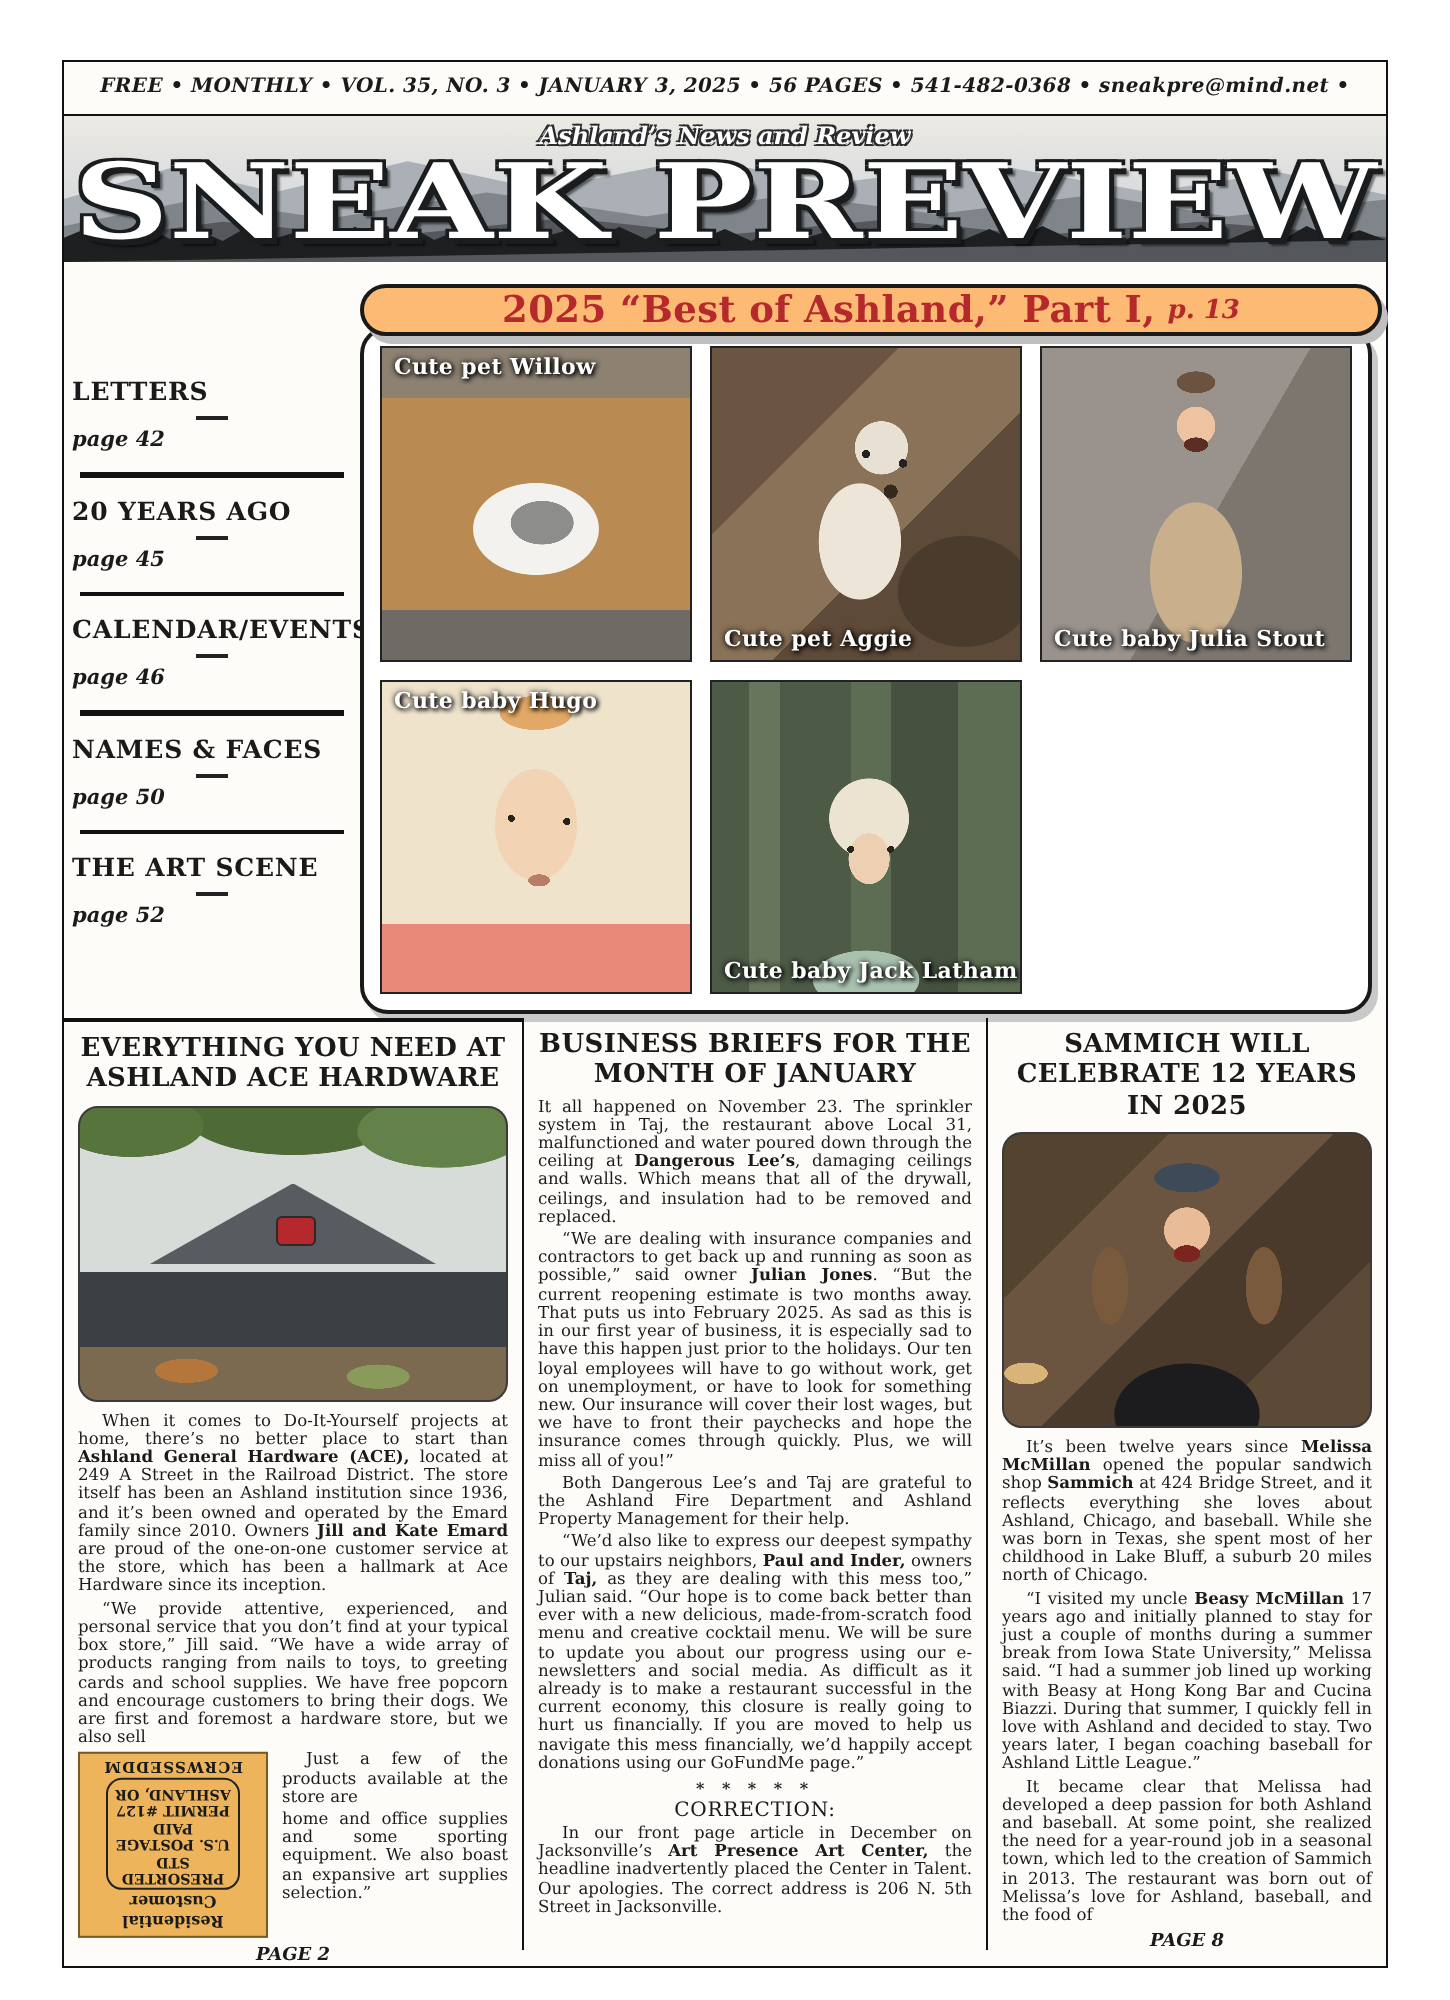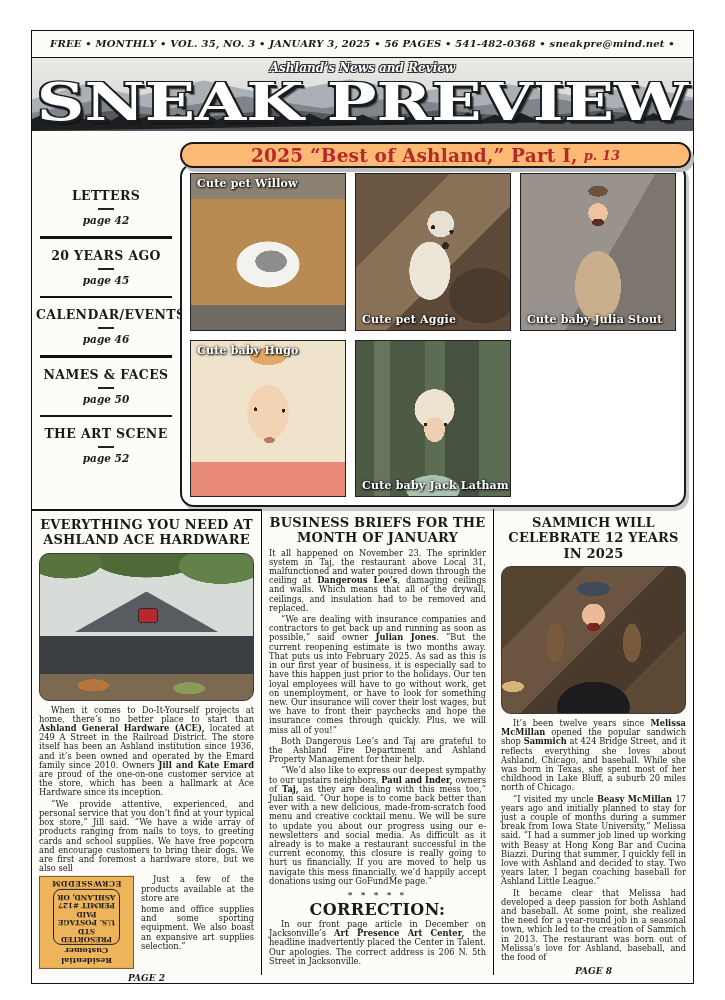--- a/index.html
+++ b/index.html
@@ -20,21 +20,21 @@
   .tagline{position:absolute;top:3px;left:0;right:0;text-align:center;color:#fff;font-weight:bold;font-style:italic;font-size:12px;text-shadow:1px 1px 0 #2a2c2e,-1px -1px 0 #2a2c2e,1px -1px 0 #2a2c2e,-1px 1px 0 #2a2c2e;z-index:4;}
   .mast-title{position:absolute;top:14px;left:0;right:0;text-align:center;z-index:4;white-space:nowrap;color:#fff;font-weight:bold;font-size:52px;line-height:60px;transform:scaleX(1.27);transform-origin:center;text-shadow:2px 3px 0 #1a1c1e,-1.5px -1.5px 0 #1a1c1e,1.5px -1.5px 0 #1a1c1e,-1.5px 1.5px 0 #1a1c1e,3px 4px 1px rgba(0,0,0,.5);}
 
   
   .banner{position:absolute;left:148px;top:111px;width:511px;height:26px;box-sizing:border-box;background:#fdba74;border:2px solid #1a1a1a;border-radius:14px;box-shadow:3px 4px 0 #bfbfbf;display:flex;align-items:center;justify-content:center;gap:6px;z-index:6;}
   .banner .btxt{color:#b5282c;font-weight:bold;font-size:18.5px;letter-spacing:.2px;}
   .banner .pref{color:#b5282c;font-weight:bold;font-style:italic;font-size:13px;}
 
   
   .content-row{display:flex;height:378px;}
-  .sidebar{width:148px;box-sizing:border-box;padding:48px 4px 0 4px;text-align:center;}
+  .sidebar{width:148px;box-sizing:border-box;padding:48px 4px 0 4px;}
   .sb-item{padding:9px 0 10px 0;}
   .sb-label{font-weight:bold;font-size:12.5px;letter-spacing:.4px;}
   .sb-dash{width:16px;height:2px;background:#222;margin:5px auto 4px auto;}
   .sb-page{font-style:italic;font-weight:bold;font-size:10.5px;}
   .sb-rule{height:2.5px;background:#111;margin:0 4px;}
 
   .photo-box{flex:1;margin:32px 7px 2px 0;box-sizing:border-box;background:#fff;border:2px solid #1a1a1a;border-radius:14px;box-shadow:3px 4px 0 #c9c9c9;padding:8px;display:grid;grid-template-columns:1fr 1fr 1fr;grid-template-rows:1fr 1fr;gap:9px;}
   .photo{position:relative;border:1px solid #222;overflow:hidden;margin:0;}
   .cap{position:absolute;left:6px;color:#fff;font-weight:bold;font-size:11px;letter-spacing:.2px;text-shadow:1px 1px 2px #000,0 0 3px #000;z-index:2;white-space:nowrap;}
   .cap-top{top:3px;}
@@ -59,21 +59,21 @@
   .ace-photo{background:radial-gradient(ellipse 60px 26px at 12% 6%,#57743c 60%,transparent 61%),radial-gradient(ellipse 70px 30px at 85% 8%,#63824a 60%,transparent 61%),radial-gradient(ellipse 90px 34px at 50% 2%,#4e6a36 60%,transparent 61%),radial-gradient(ellipse 26px 10px at 25% 90%,#b5763c 60%,transparent 61%),radial-gradient(ellipse 26px 10px at 70% 92%,#8a9a5a 60%,transparent 61%),linear-gradient(180deg,#d8dcd8 0 56%,#3c4044 56% 82%,#7c6a50 82% 100%);}
   .ace-roof{position:absolute;left:16%;right:16%;top:26%;height:28%;background:#585c61;clip-path:polygon(50% 0,100% 100%,0 100%);}
   .ace-badge{position:absolute;left:calc(50% - 9px);top:37%;width:18px;height:13px;background:#b5282c;border-radius:3px;border:1px solid #2a2a2a;}
   .sammich-photo{background:radial-gradient(ellipse 11px 7px at 50% 41%,#7e2420 60%,transparent 61%),radial-gradient(circle 19px at 50% 33%,#e9bb97 60%,transparent 61%),radial-gradient(ellipse 27px 12px at 50% 15%,#3e4a58 60%,transparent 61%),radial-gradient(ellipse 15px 32px at 29% 52%,#7a5a3c 60%,transparent 61%),radial-gradient(ellipse 15px 32px at 71% 52%,#7a5a3c 60%,transparent 61%),radial-gradient(ellipse 60px 42px at 50% 96%,#1c1c1e 60%,transparent 61%),radial-gradient(ellipse 18px 9px at 6% 82%,#d8b478 60%,transparent 61%),linear-gradient(135deg,#54432f 0 25%,#6b5540 25% 50%,#493a2b 50% 75%,#5d4a36 75% 100%);}
 
   .para{font-size:8.3px;line-height:9.2px;text-align:justify;text-indent:12px;margin:0 0 2px 0;}
   .noindent{text-indent:0;}
   .wrapzone{overflow:visible;}
   .wrapzone::after{content:"";display:block;clear:both;}
   .stars{text-align:center;font-size:8px;letter-spacing:3px;font-weight:bold;margin:1px 0;}
-  .corr-title{text-align:center;font-weight:bold;font-size:16px;letter-spacing:.4px;margin:0 0 1px 0;}
+  .corr-title{text-align:center;font-weight:normal;font-size:10px;letter-spacing:.4px;margin:0 0 1px 0;}
   .pageref{margin-top:auto;text-align:center;font-weight:bold;font-style:italic;font-size:9px;padding-top:2px;}
 
   
   .mail-label{float:left;width:95px;box-sizing:border-box;margin:1px 7px 2px 0;padding:2px 1px;background:#edb45c;border:1px solid #7a5a20;transform:rotate(180deg);}
   .ml-recipient{text-align:center;font-weight:bold;font-size:8px;}
   .ml-permit{border:1.5px solid #222;border-radius:8px;margin:1px 12px;padding:1px 0 2px 0;text-align:center;font-size:7.2px;font-weight:bold;line-height:1.18;}
   .ml-code{text-align:center;font-weight:bold;font-size:7.5px;letter-spacing:.6px;margin-top:1px;}
 </style>
 </head>
 <body>

